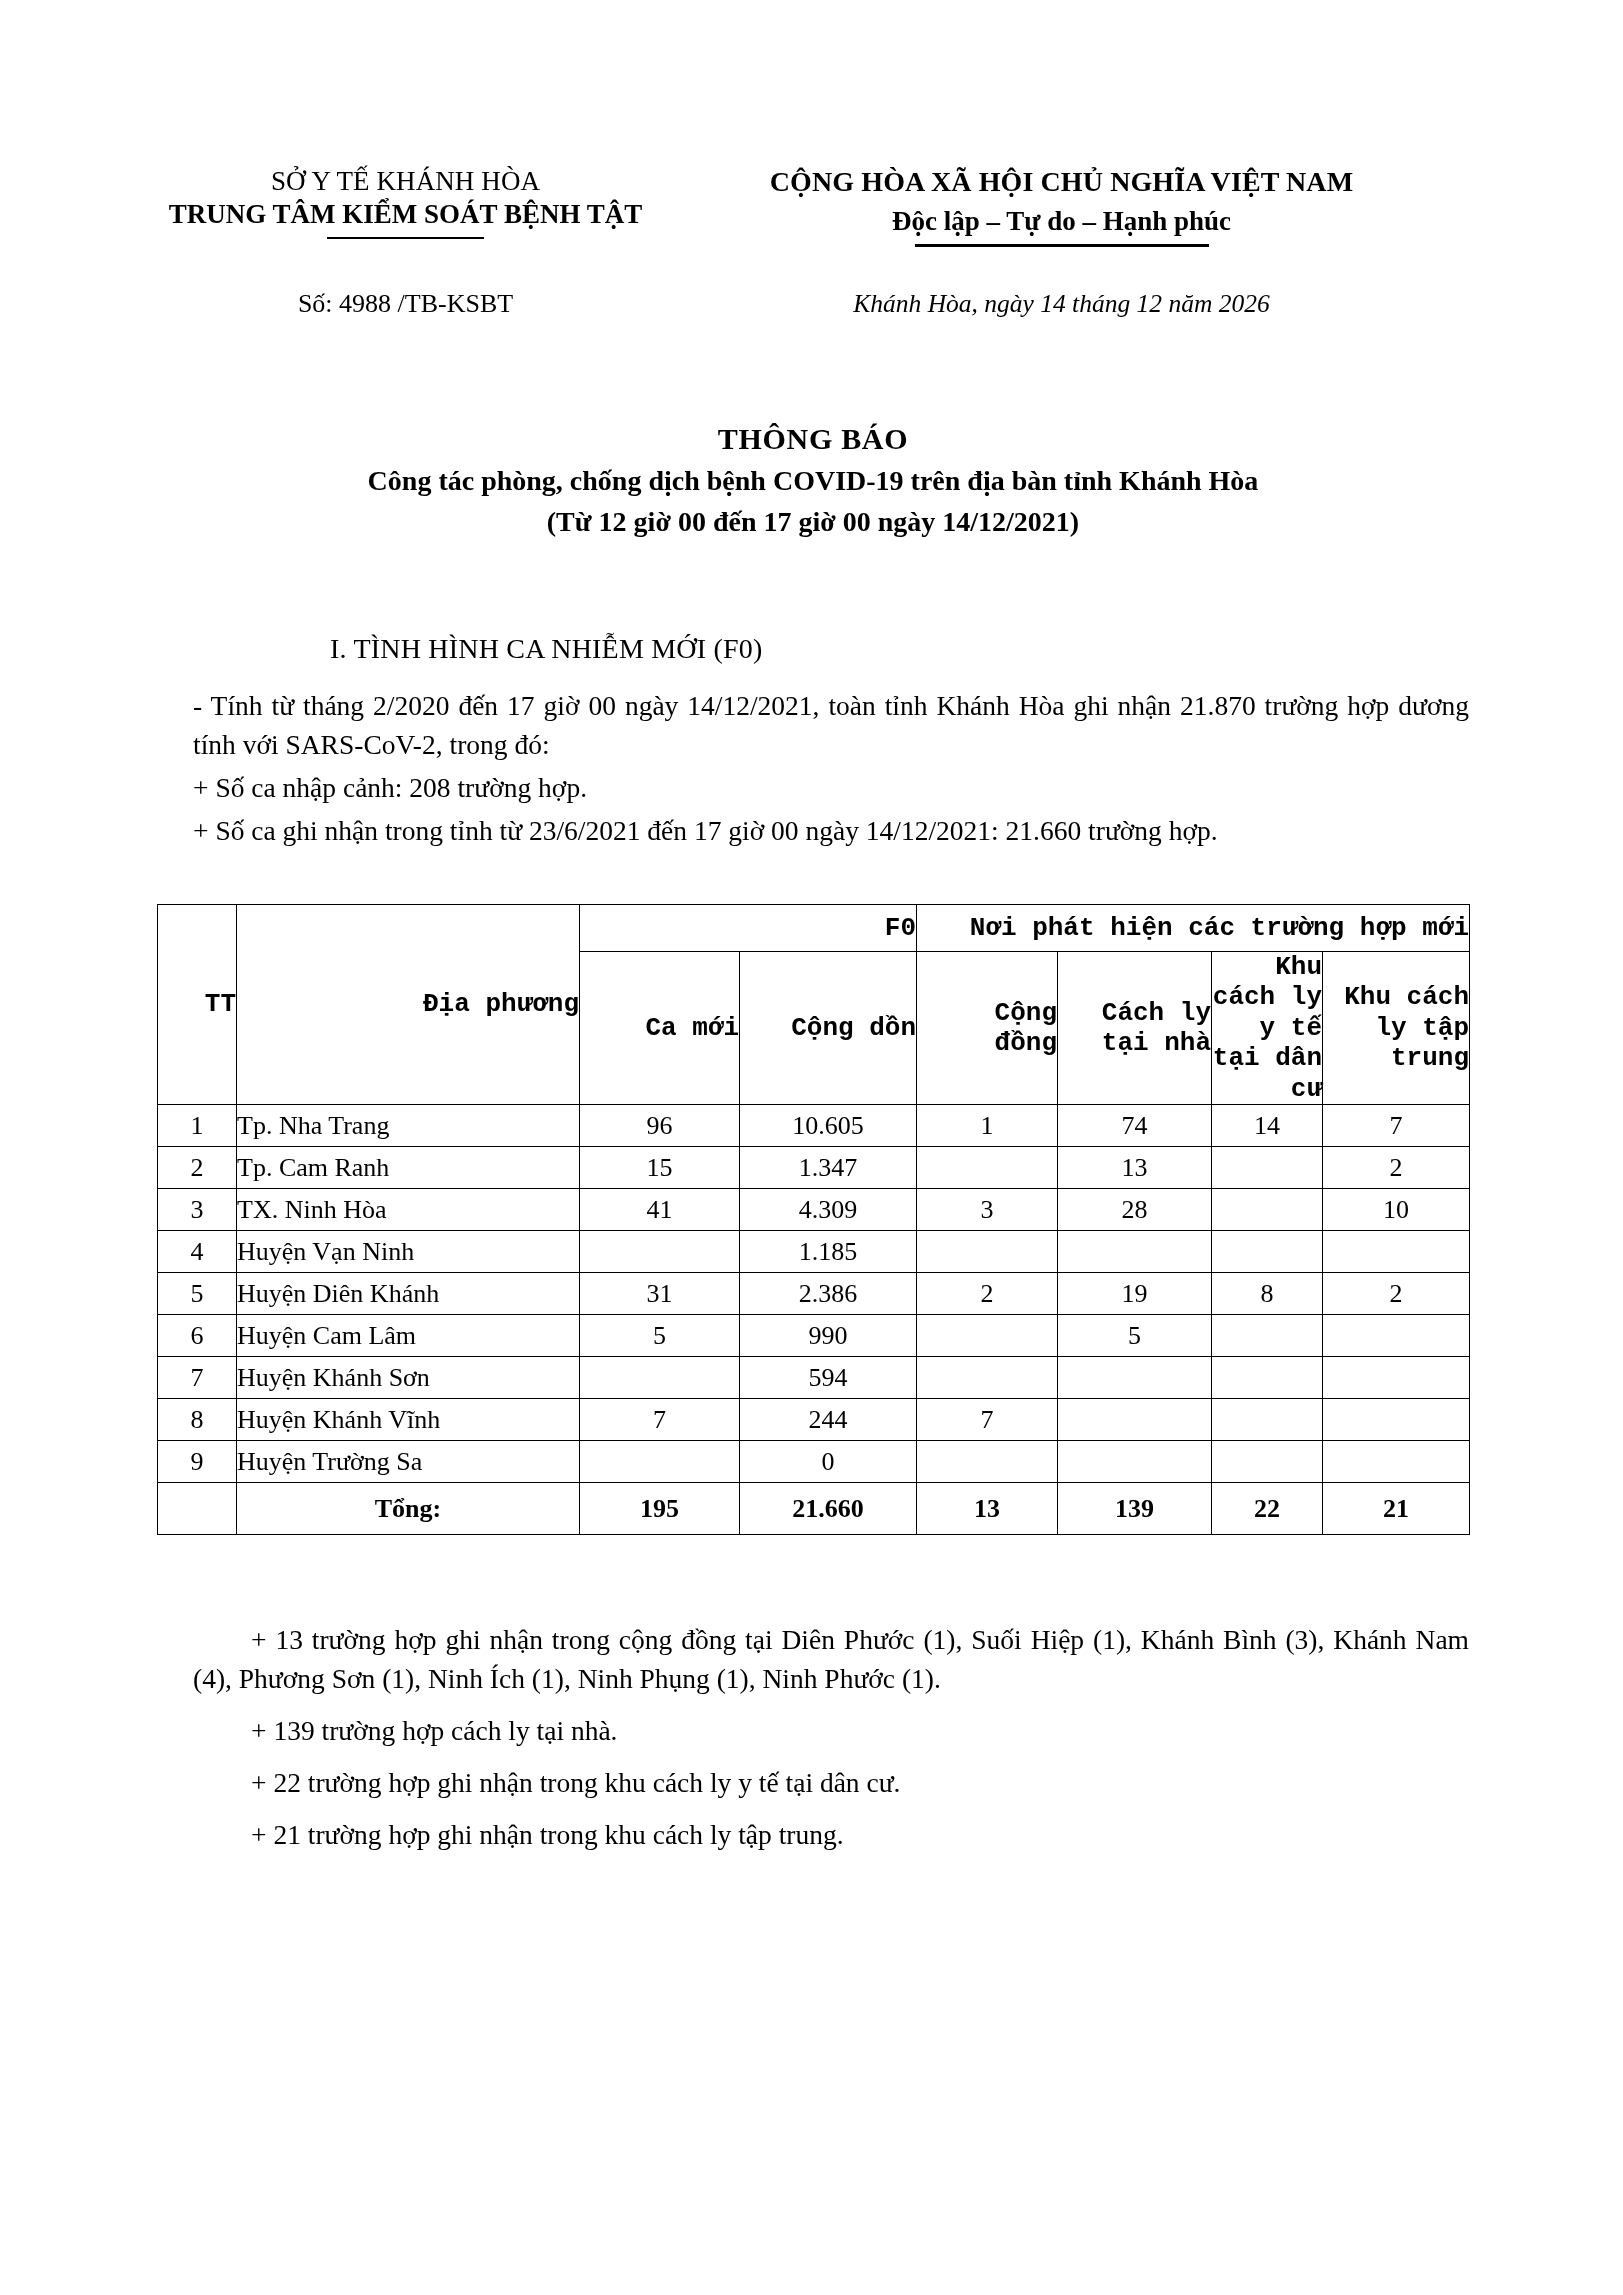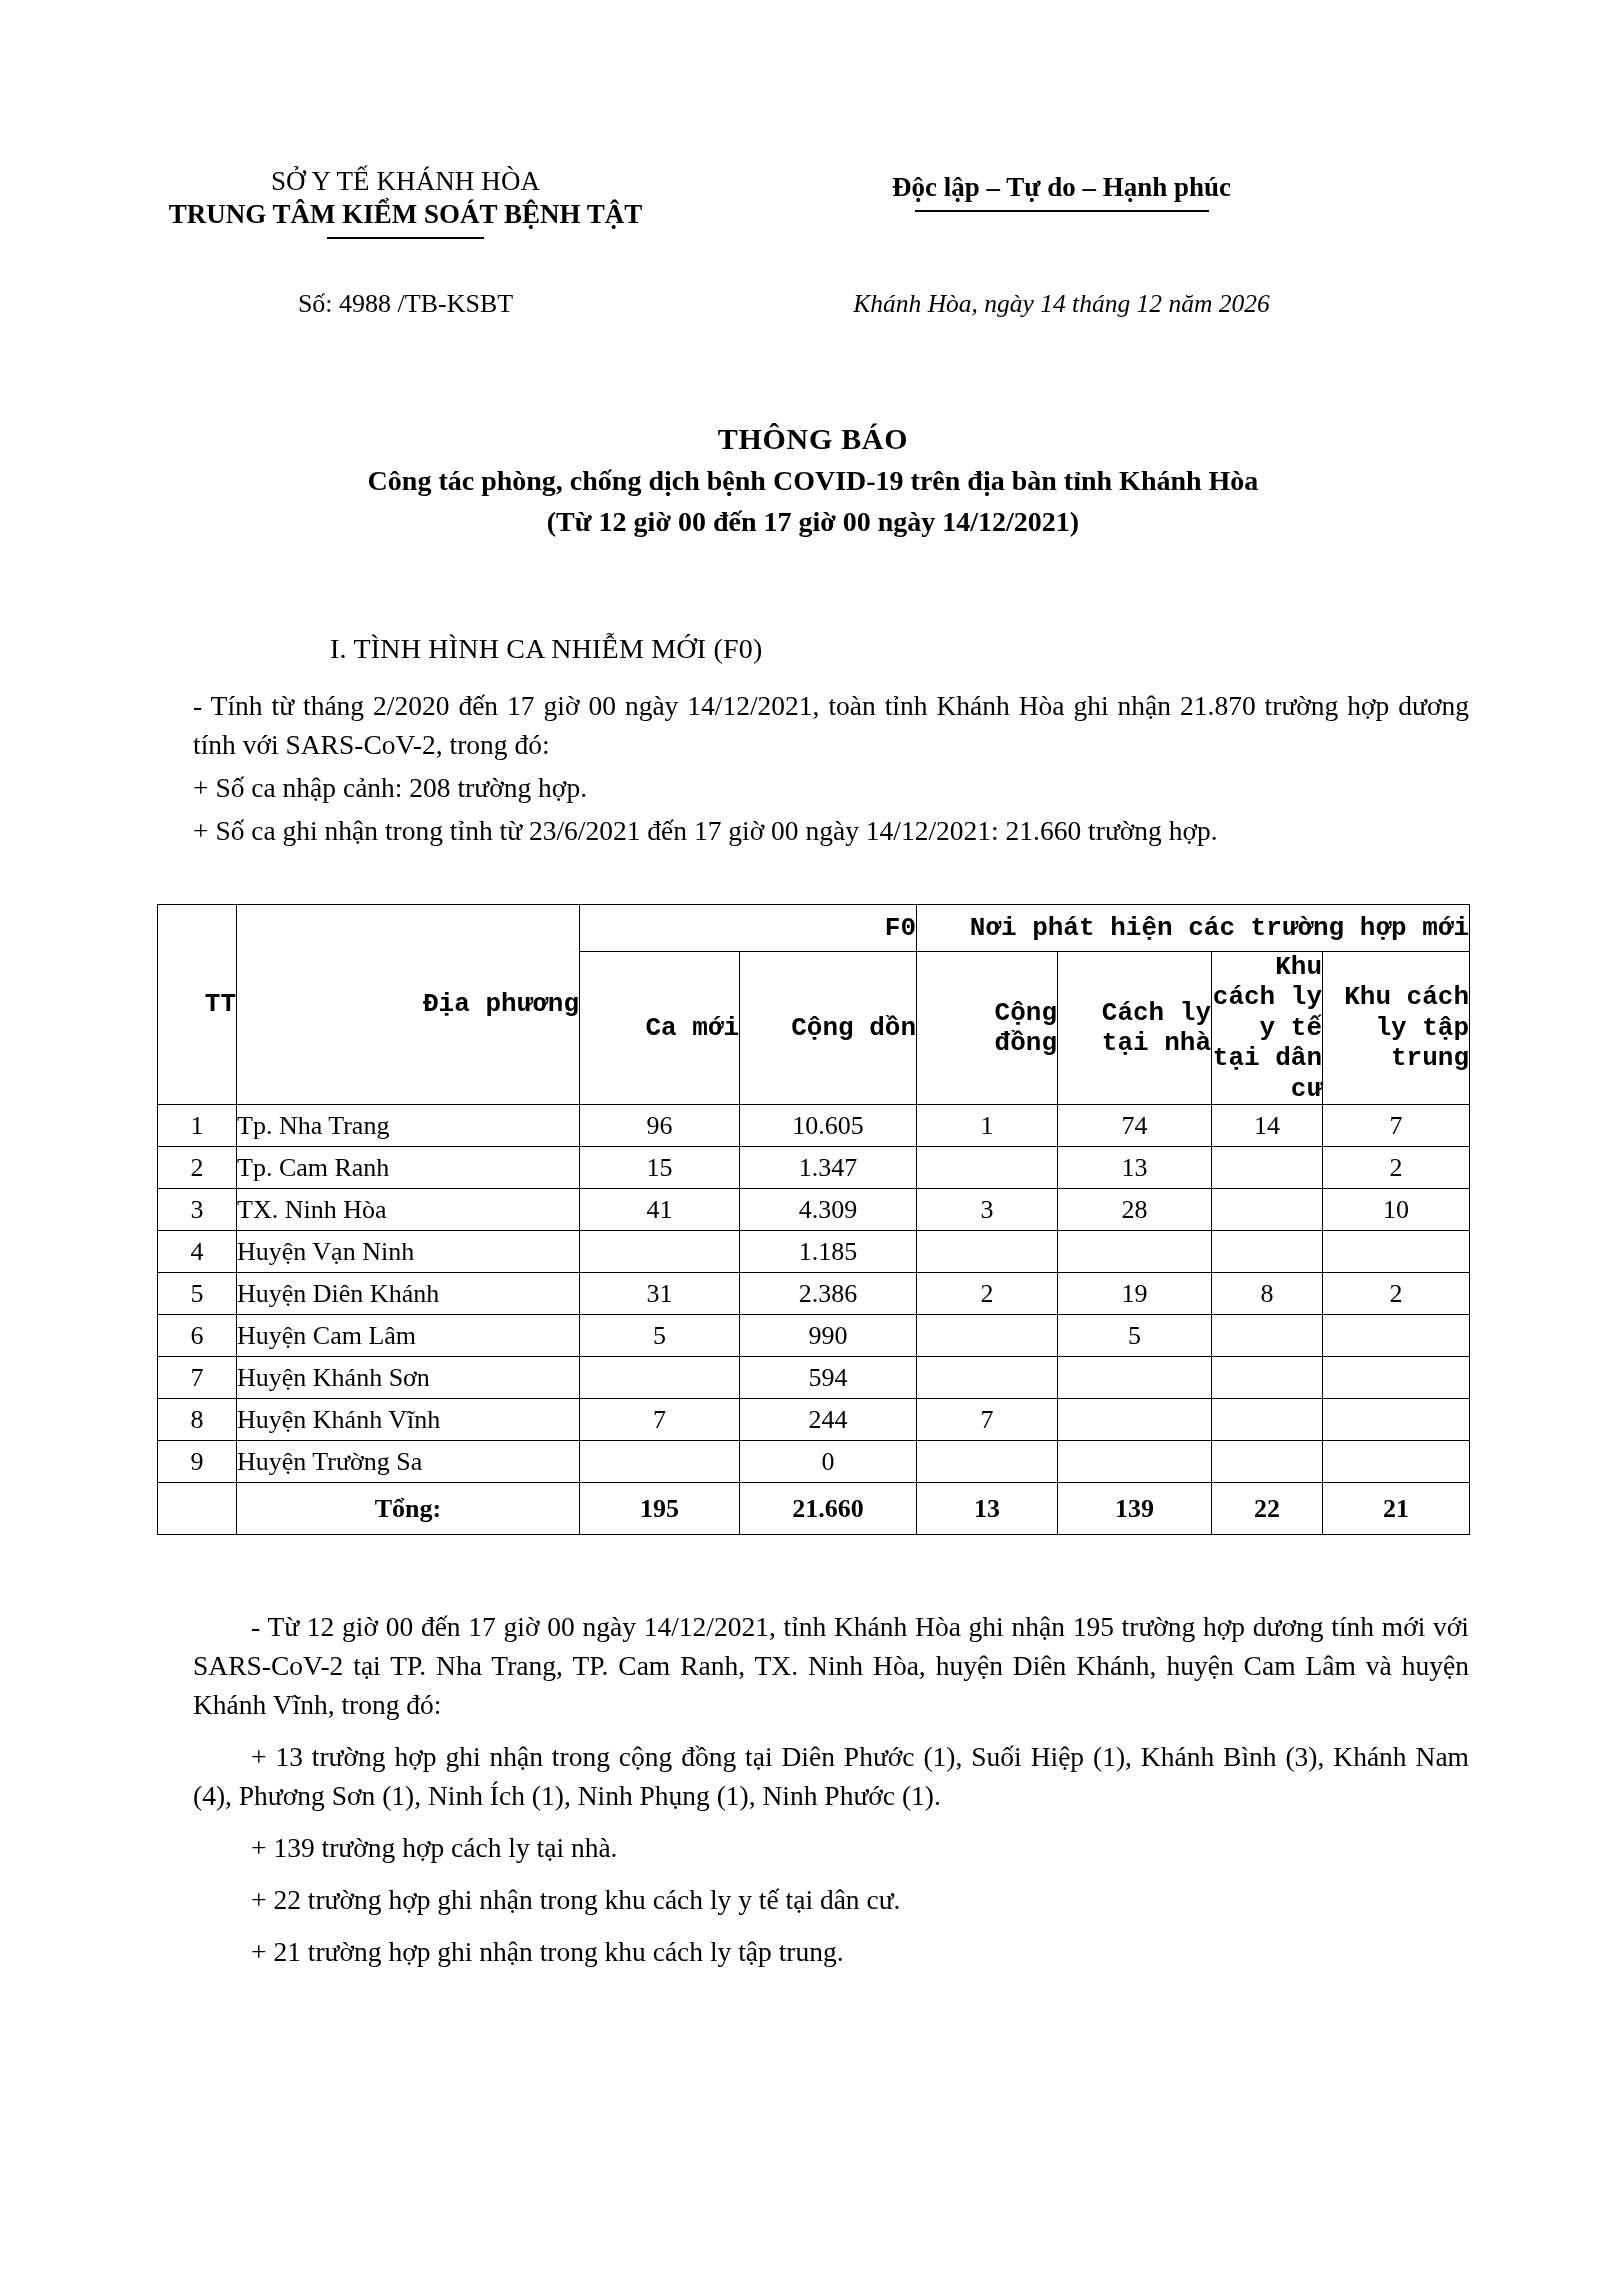--- a/index.html
+++ b/index.html
@@ -207,20 +207,21 @@
 
 <div class="page">
 
   <div class="doc-header">
     <div class="hdr-left">
       <div class="hdr-line1">SỞ Y TẾ KHÁNH HÒA</div>
       <div class="hdr-line2">TRUNG TÂM KIỂM SOÁT BỆNH TẬT</div>
       <div class="rule rule-left"></div>
     </div>
     <div class="hdr-right">
+      <div class="hdr-line1">CỘNG HÒA XÃ HỘI CHỦ NGHĨA VIỆT NAM</div>
       <div class="hdr-line2">Độc lập – Tự do – Hạnh phúc</div>
       <div class="rule rule-right"></div>
     </div>
   </div>
 
   <div class="sub-row">
     <div class="sub-left">Số: 4988   /TB-KSBT</div>
     <div class="sub-right">Khánh Hòa, ngày  14   tháng 12 năm 2026</div>
   </div>
 
@@ -365,21 +366,20 @@
           <td>13</td>
           <td>139</td>
           <td>22</td>
           <td>21</td>
         </tr>
       </tbody>
     </table>
   </div>
 
   <div class="body-bottom">
-    <p class="p-indent">- Từ 12 giờ 00  đến 17 giờ 00 ngày 14/12/2021, tỉnh Khánh Hòa ghi nhận 195 trường hợp dương tính mới với SARS-CoV-2 tại TP. Nha Trang, TP. Cam Ranh, TX. Ninh Hòa, huyện Diên Khánh, huyện Cam Lâm và huyện Khánh Vĩnh, trong đó:</p>
     <p class="p-indent gap-sm">+ 13 trường hợp ghi nhận trong cộng đồng tại Diên Phước (1), Suối Hiệp (1), Khánh Bình (3), Khánh Nam (4), Phương Sơn (1), Ninh Ích (1), Ninh Phụng (1), Ninh Phước (1).</p>
     <p class="p-indent gap-sm no-just">+ 139 trường hợp cách ly tại nhà.</p>
     <p class="p-indent gap-sm no-just">+ 22 trường hợp ghi nhận trong khu cách ly y tế tại dân cư.</p>
     <p class="p-indent gap-sm no-just">+ 21 trường hợp ghi nhận trong khu cách ly tập trung.</p>
   </div>
 
 </div>
 
 
 </body></html>

